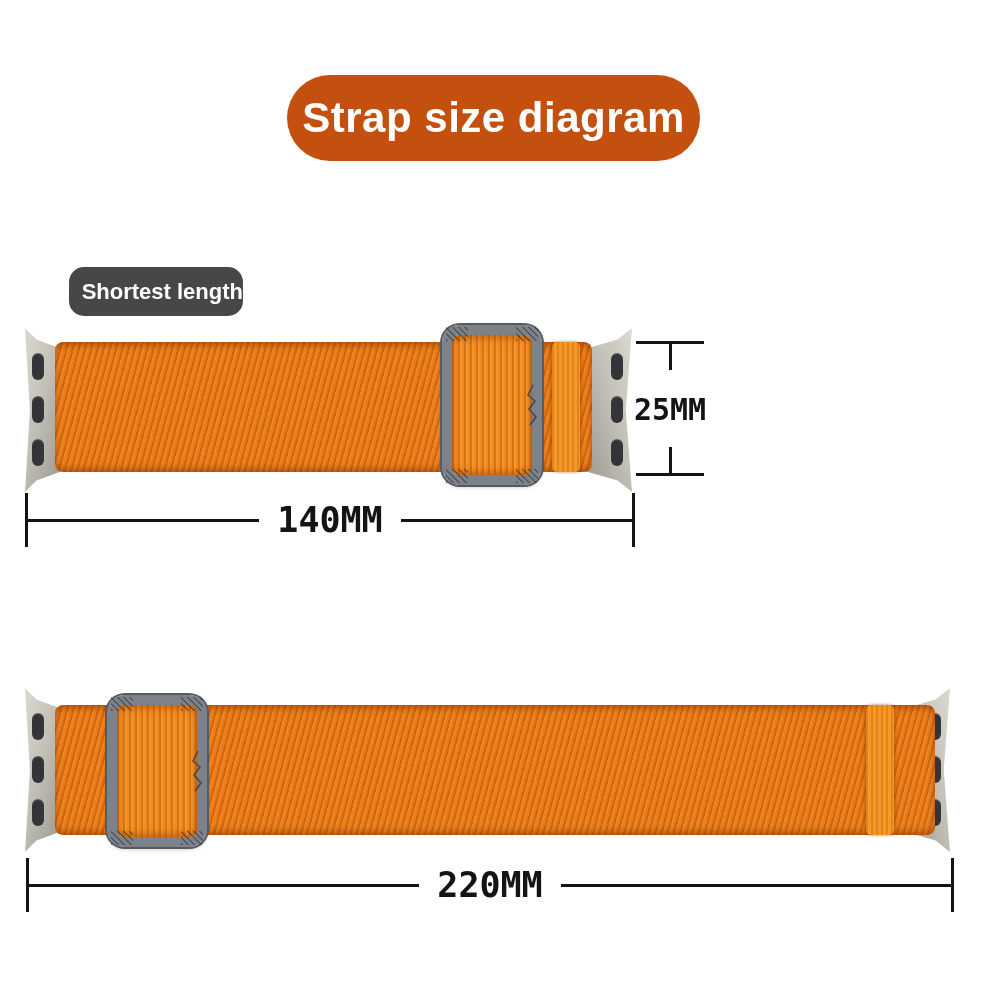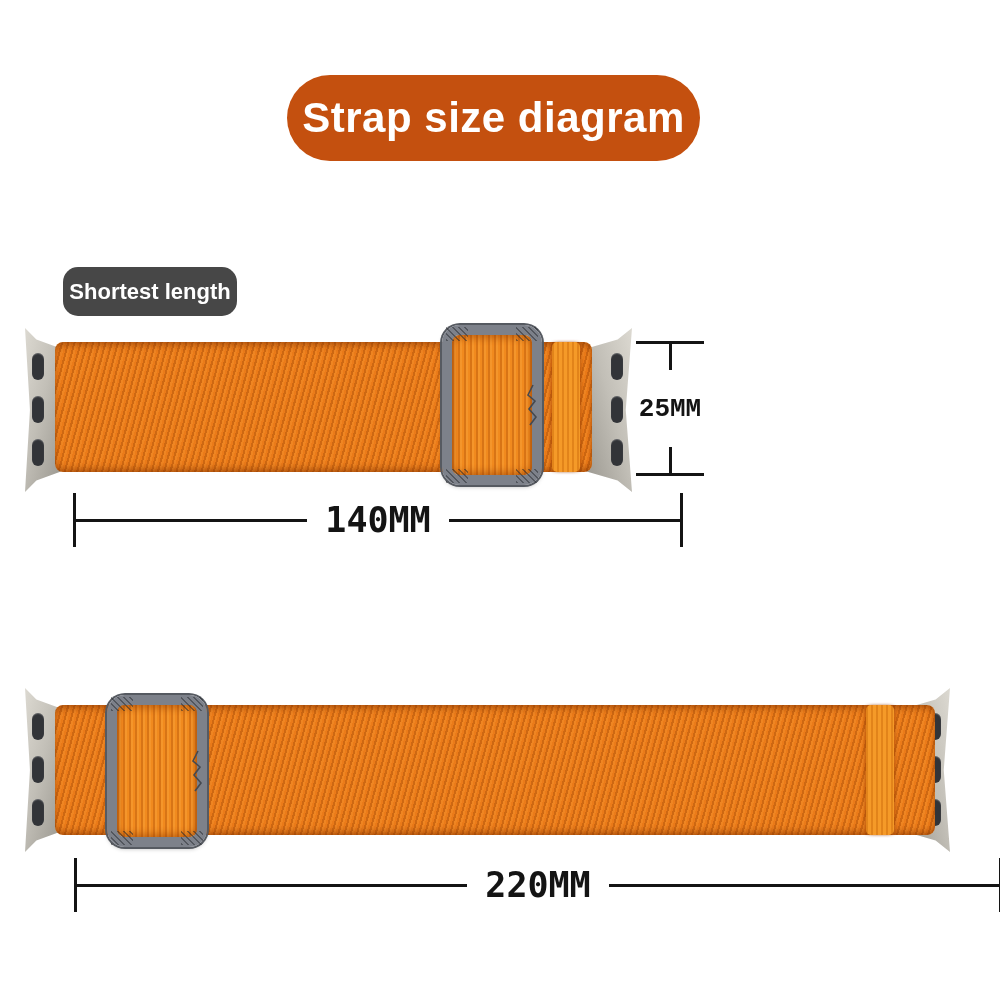--- a/index.html
+++ b/index.html
@@ -8,22 +8,22 @@
     --buckle_edge:#565a61; --dim:#141414; --note:#1c1c2a;
   }
   html,body{margin:0;padding:0;background:#fff;}
   .canvas{position:relative;width:1000px;height:1000px;background:#ffffff;overflow:hidden;
           font-family:"Liberation Sans",sans-serif;}
 
   
   .title-badge{position:absolute;left:287px;top:31px;width:413px;height:86px;background:var(--title_bg);
     border-radius:43px;display:flex;align-items:center;justify-content:center;margin-top:44px;}
   .title-badge span{color:#fff;font-size:42px;font-weight:bold;letter-spacing:0.5px;}
-  .label-badge{position:absolute;left:63px;width:174px;height:49px;background:var(--label_bg);
-    border-radius:15px;display:flex;align-items:center;justify-content:center;}
+  .label-badge{position:absolute;left:69px;width:174px;height:49px;background:var(--label_bg);
+    border-radius:15px;display:flex;align-items:center;justify-content:flex-end;}
   .label-badge span{color:#fff;font-size:22px;font-weight:bold;}
   .badge-short{top:267px;} .badge-long{top:633px;}
 
   
   .strap{position:absolute;height:164px;}
   .strap-short{left:25px;top:328px;width:607px;}
   .strap-long{left:25px;top:688px;width:925px;}
 
   .adapter{position:absolute;top:0;height:164px;
     background:linear-gradient(105deg,var(--metal_light) 0%,#c2bfb7 45%,var(--metal_dark) 100%);}
@@ -59,35 +59,35 @@
     background-image:repeating-linear-gradient(90deg, rgba(150,60,0,.28) 0 2px, rgba(255,190,90,.22) 2px 4px, transparent 4px 6px);
     box-shadow:inset 0 4px 6px rgba(140,55,0,.4), inset 0 -4px 6px rgba(140,55,0,.4);}
   .buckle-logo{position:absolute;right:-8px;top:50%;transform:translateY(-50%);}
   .hatch{position:absolute;width:22px;height:14px;opacity:.55;
     background:repeating-linear-gradient(45deg, rgba(40,43,48,.9) 0 1.5px, transparent 1.5px 4.5px);}
   .hatch.tl{top:-8px;left:-6px;} .hatch.tr{top:-8px;right:-6px;}
   .hatch.bl{bottom:-8px;left:-6px;} .hatch.br{bottom:-8px;right:-6px;}
 
   
   .dim-font{font-family:"DejaVu Sans Mono",monospace;font-weight:bold;color:var(--dim);}
-  .dim-h{position:absolute;height:54px;display:flex;align-items:center;margin-left:48px;}
+  .dim-h{position:absolute;height:54px;display:flex;align-items:center;}
   .dim-140{left:25px;top:493px;width:610px;}
   .dim-220{left:26px;top:858px;width:928px;}
   .dim-h .hline{flex:1;height:3px;background:var(--dim);}
   .dim-h .dim-text{font-size:35px;padding:0 18px;white-space:nowrap;}
   .dim-h .tick{position:absolute;top:0;width:3px;height:54px;background:var(--dim);}
   .dim-h .tick.left{left:0;} .dim-h .tick.right{right:0;}
 
   .dim-v{position:absolute;left:636px;top:341px;width:68px;height:135px;}
   .dim-v .vline{position:absolute;left:0;right:0;height:3px;background:var(--dim);}
   .dim-v .vline.top{top:0;} .dim-v .vline.bottom{bottom:0;}
   .dim-v .vtick{position:absolute;left:50%;margin-left:-1.5px;width:3px;height:29px;background:var(--dim);}
   .dim-v .vtick.top{top:0;} .dim-v .vtick.bottom{bottom:0;}
   .dim-v .vtext{position:absolute;left:50%;top:50%;transform:translate(-50%,-50%);
-    font-size:26px;white-space:nowrap;font-family:Liberation Mono, monospace;}
+    font-size:30px;white-space:nowrap;}
 
   .note{position:absolute;left:0;right:0;top:948px;text-align:center;
     font-size:18px;font-weight:bold;color:var(--note);}
 </style>
 </head>
 <body>
 
 <div class="canvas">
 
   <div class="title-badge">

